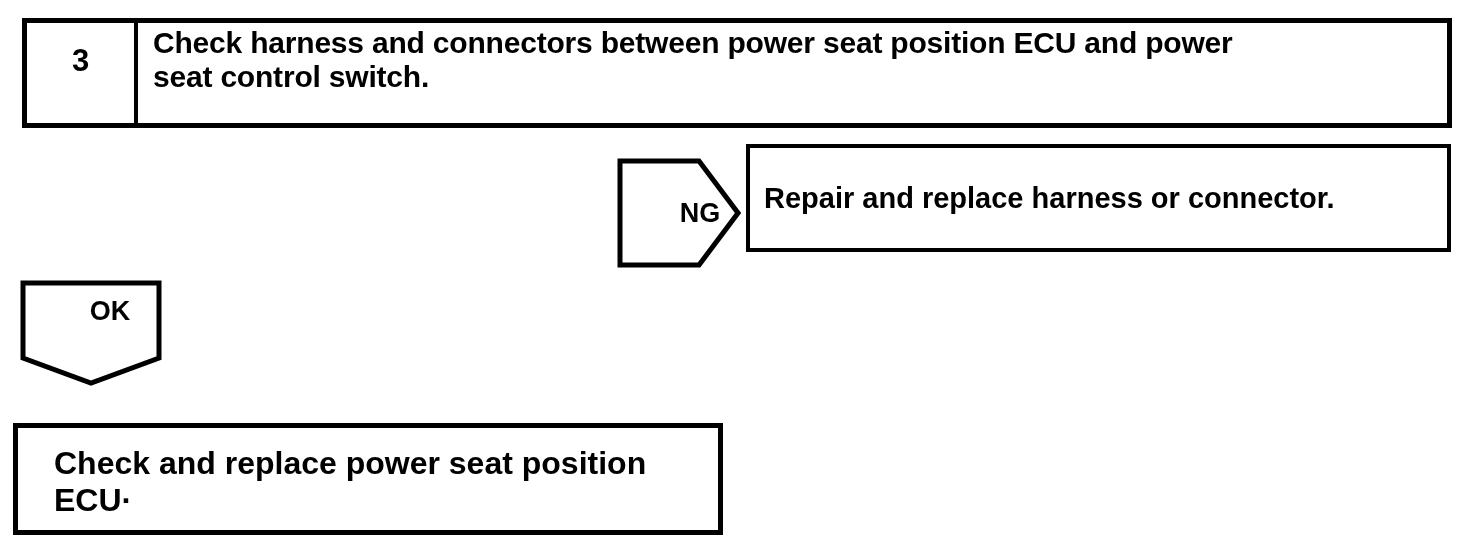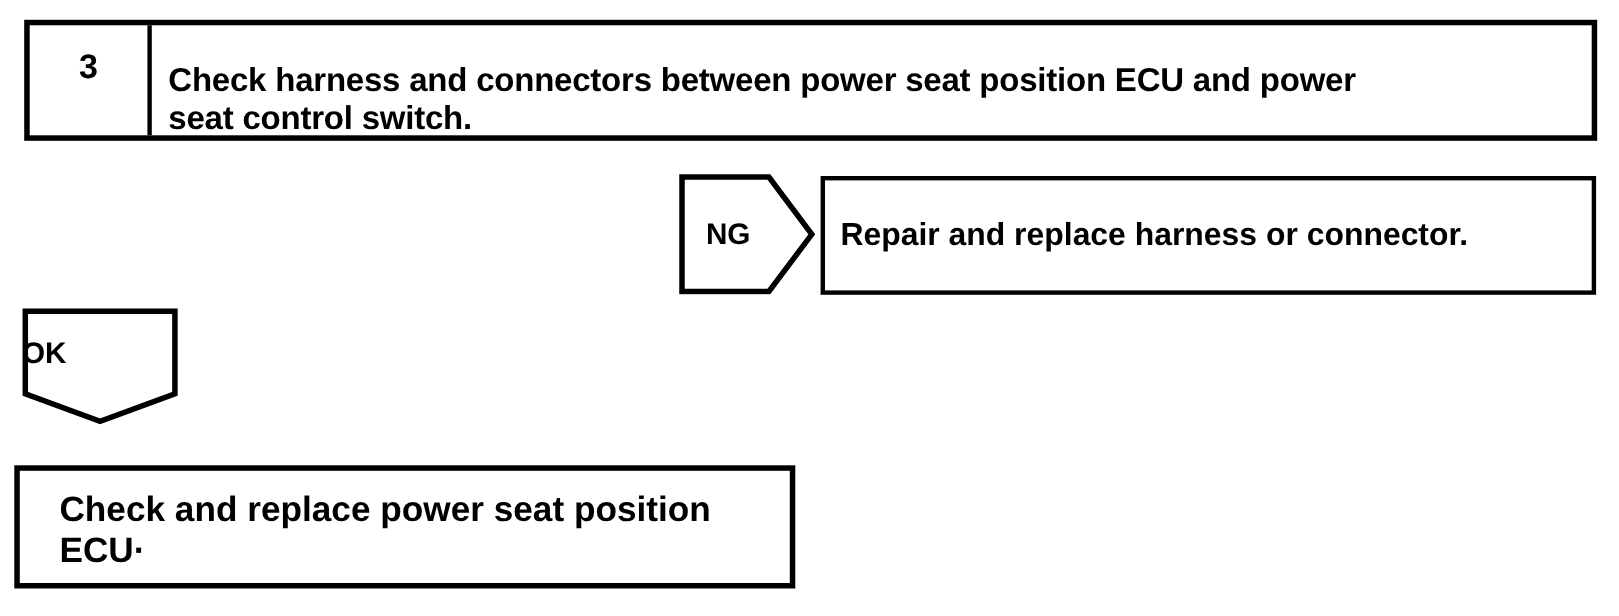--- a/index.html
+++ b/index.html
@@ -32,37 +32,38 @@
   }
   .step-number-cell {
     flex: 0 0 111px;
     border-right: 4px solid #000000;
     text-align: center;
     padding-top: 20px;
     font-size: 31px;
     box-sizing: border-box;
   }
   .step-text {
-    padding: 34px 12px 0 15px;
+    padding: 3px 12px 0 15px;
     font-size: 30px;
     line-height: 34px;
     white-space: pre-line;
     letter-spacing: -0.2px;
   }
 
   
   .connector {
     position: absolute;
   }
   .connector svg {
     display: block;
   }
   .connector .conn-label {
     position: absolute;
     font-size: 27px;
+    padding-left: 38px;
   }
   .ng-connector {
     left: 617px;
     top: 158px;
     width: 124px;
     height: 110px;
   }
   .ng-connector .conn-label {
     left: 0;
     top: 0;
@@ -74,29 +75,29 @@
   }
   .ok-connector {
     left: 20px;
     top: 280px;
     width: 142px;
     height: 106px;
   }
   .ok-connector .conn-label {
     left: 0;
     right: 0;
-    top: 26px;
-    text-align: left;
+    top: 16px;
+    text-align: center;
   }
 
   
   .ng-action-box {
     position: absolute;
     left: 746px;
-    top: 160px;
+    top: 144px;
     width: 705px;
     height: 108px;
     border: 4px solid #000000;
     box-sizing: border-box;
     display: flex;
     align-items: center;
     padding-left: 14px;
     font-size: 29px;
     background: #ffffff;
   }

